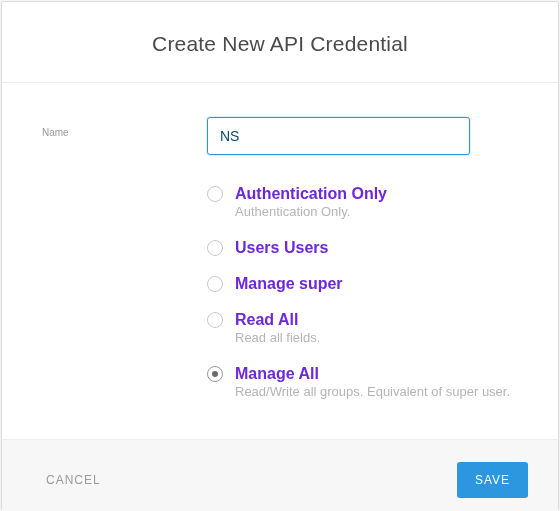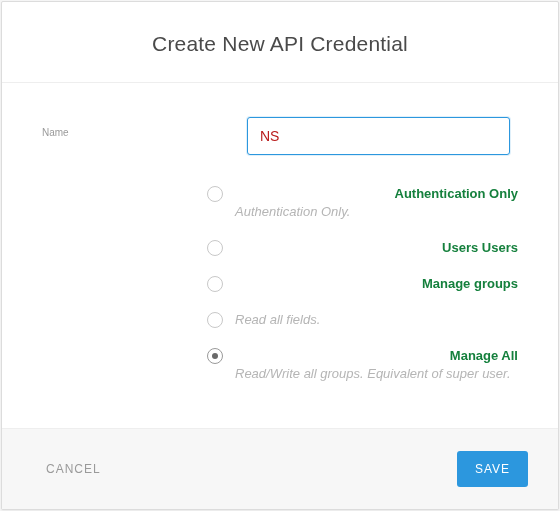--- a/index.html
+++ b/index.html
@@ -51,26 +51,25 @@
       color: #9a9a9a;
     }
     .form-control {
       flex: 1;
     }
     .text-input {
       width: 263px;
       height: 38px;
       padding: 8px 12px;
       font-size: 14px;
-      color: #b91c1c;
+      color: #0c4a6e;
       border: 1px solid #2c97de;
       border-radius: 3px;
       outline: none;
       box-shadow: 0 0 0 1px rgba(44,151,222,0.15);
-      margin-left: 40px;
     }
     .radio-group {
       margin-top: 30px;
       margin-left: 165px;
     }
     .radio-item {
       display: flex;
       align-items: flex-start;
       margin-bottom: 18px;
       cursor: pointer;
@@ -94,32 +93,30 @@
     .radio-dot {
       width: 6px;
       height: 6px;
       border-radius: 50%;
       background: #6a6a6a;
     }
     .radio-text {
       flex: 1;
     }
     .radio-label {
-      font-size: 13px;
+      font-size: 16px;
       font-weight: 600;
-      color: #15803d;
+      color: #6d28d9;
       line-height: 18px;
-      text-align: right;
     }
     .radio-desc {
       font-size: 13px;
       color: #b5b5b5;
       line-height: 18px;
       margin-top: 0px;
-      font-style: italic;
     }
     .dialog-footer {
       background: #f7f7f7;
       padding: 22px 30px 22px 40px;
       display: flex;
       justify-content: space-between;
       align-items: center;
       border-top: 1px solid #eeeeee;
     }
     .btn-cancel {
@@ -171,27 +168,28 @@
       <div class="radio-item">
         <div class="radio-circle"></div>
         <div class="radio-text">
           <div class="radio-label">Users Users</div>
         </div>
       </div>
 
       <div class="radio-item">
         <div class="radio-circle"></div>
         <div class="radio-text">
-          <div class="radio-label">Manage groups</div>
-        </div>
-      </div>
-
-      <div class="radio-item">
-        <div class="radio-circle"></div>
-        <div class="radio-text">
+          <div class="radio-label">Manage super</div>
+        </div>
+      </div>
+
+      <div class="radio-item">
+        <div class="radio-circle"></div>
+        <div class="radio-text">
+          <div class="radio-label">Read All</div>
           <div class="radio-desc">Read all fields.</div>
         </div>
       </div>
 
       <div class="radio-item">
         <div class="radio-circle selected">
           <div class="radio-dot"></div>
         </div>
         <div class="radio-text">
           <div class="radio-label">Manage All</div>

